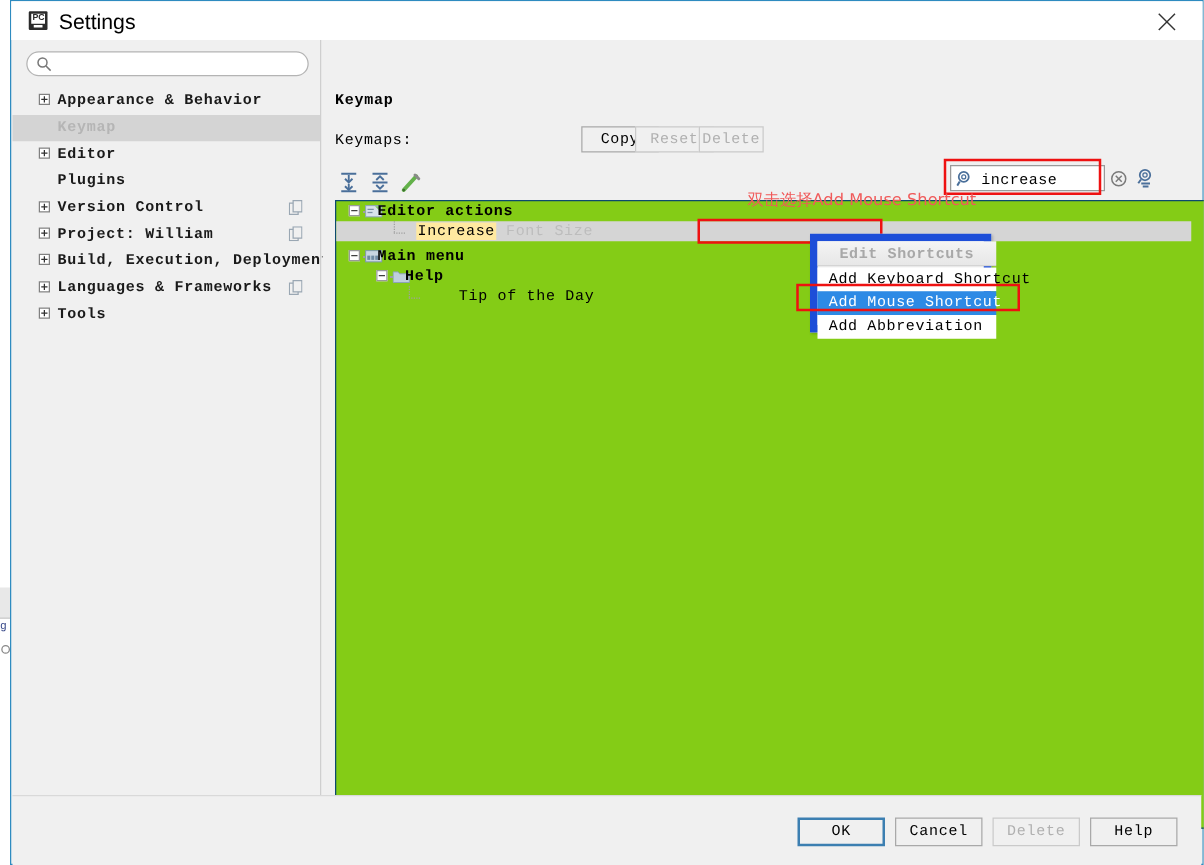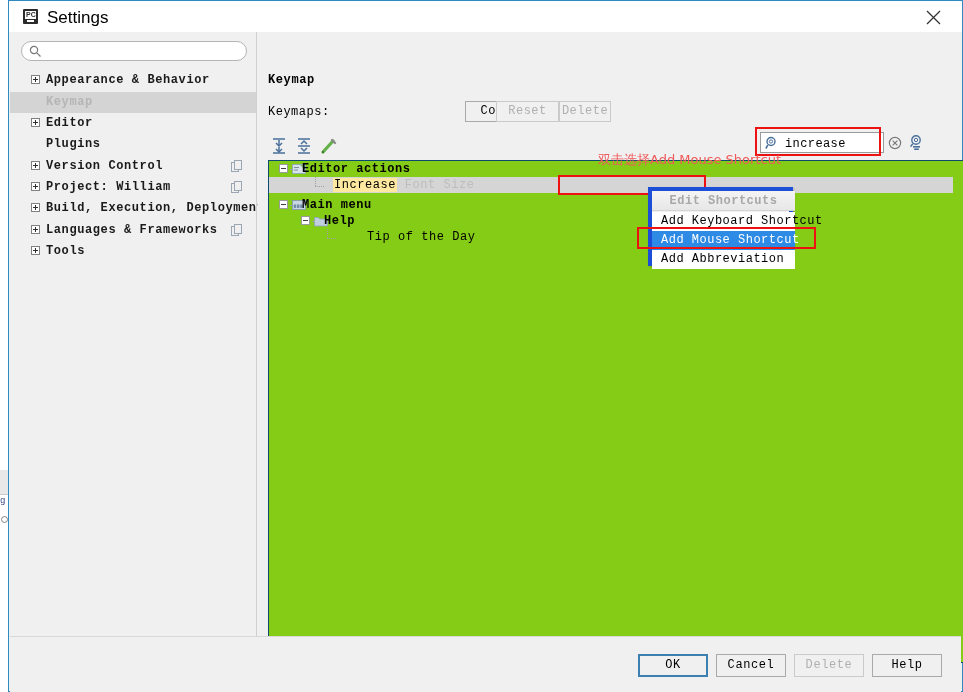--- a/index.html
+++ b/index.html
@@ -124,21 +124,21 @@
   }
   #keymaps-select .val{position:absolute;left:6px;top:3px;font-size:12px;letter-spacing:0.4px;}
   #keymaps-select .chev{position:absolute;right:7px;top:7px;}
   .pbtn{
     position:absolute;top:69px;height:21px;
     background:#f0f0f0;border:1px solid #a9a9a9;box-sizing:border-box;
     font-size:12px;letter-spacing:0.5px;text-align:center;line-height:19px;
   }
   .pbtn.disabled{color:#b0b0b0;border-color:#cacaca;}
   #btn-copy{left:207px;width:62px;}
-  #btn-reset{left:238px;width:63px;}
+  #btn-reset{left:250px;width:63px;}
   #btn-delete{left:301px;width:52px;}
 
   
   .tbicon{position:absolute;top:104px;width:20px;height:20px;}
   #tb-expand{left:11px;}
   #tb-collapse{left:36px;}
   #tb-edit{left:61px;}
 
   
   #find-wrap{
@@ -197,21 +197,21 @@
     border:2px solid #ee1111;box-sizing:border-box;pointer-events:none;
   }
   #redbox-menuitem{
     position:absolute;left:379px;top:195px;width:179px;height:22px;
     border:2px solid #ee1111;box-sizing:border-box;pointer-events:none;
   }
 
   
   #ctxmenu{
     position:absolute;left:390px;top:155px;width:145px;height:79px;
-    background:#f0f0f0;border:4px solid #1d4ed8;box-sizing:border-box;
+    background:#f0f0f0;border:6px solid #1d4ed8;box-sizing:border-box;
     box-shadow:1px 1px 2px rgba(0,0,0,0.18);
   }
   #ctxmenu .mhead{
     position:absolute;left:0;top:0;width:143px;height:20px;
     font-size:12px;letter-spacing:0.5px;font-weight:bold;color:#a8a8a8;
     text-align:center;line-height:20px;
     background:linear-gradient(#f4f4f4,#e7e7e7);
     border-bottom:1px solid #d4d4d4;box-sizing:border-box;
   }
   #ctxmenu .mitem{

